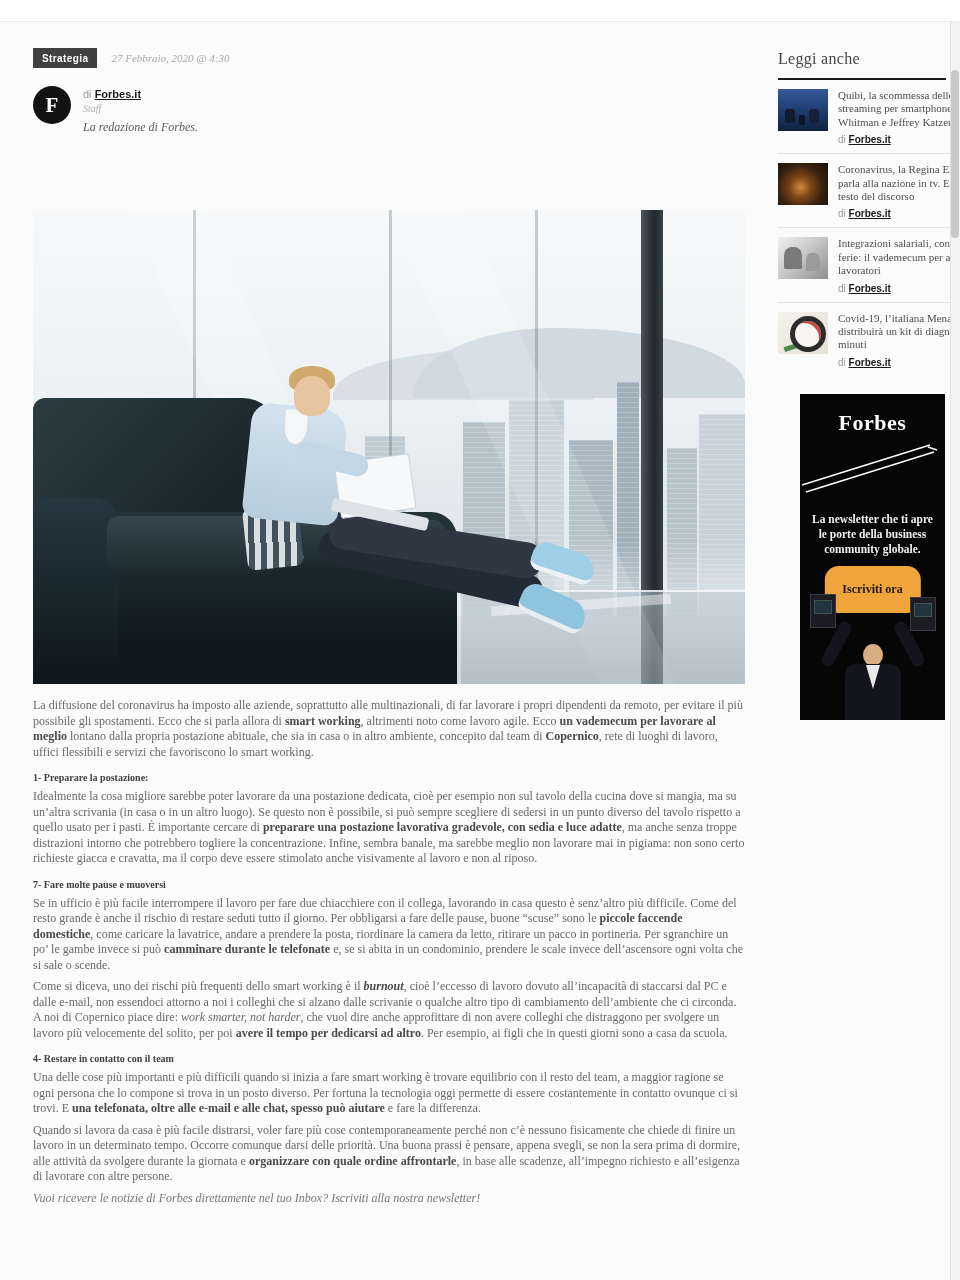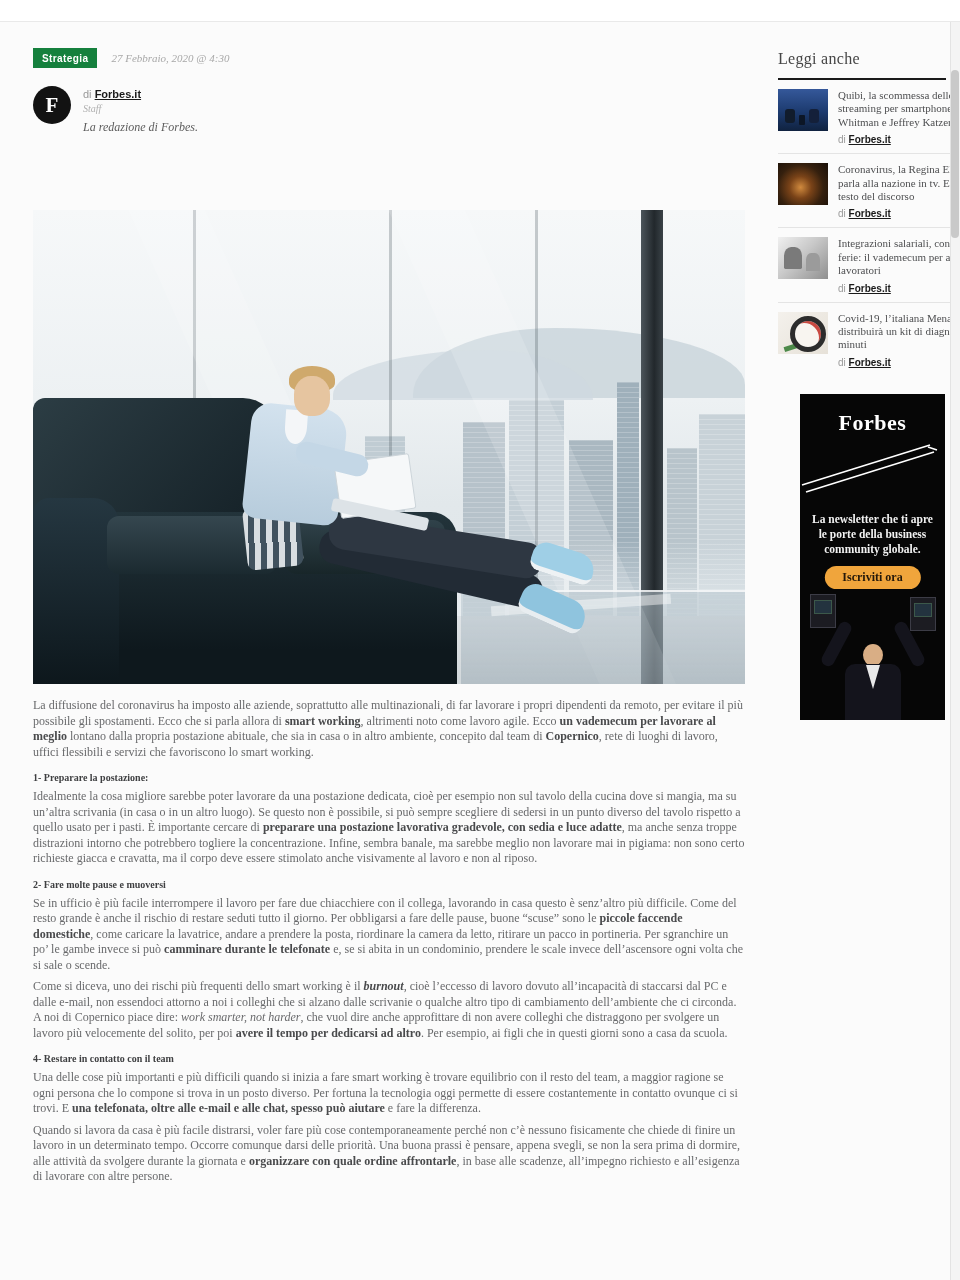--- a/index.html
+++ b/index.html
@@ -8,21 +8,21 @@
     position:relative; overflow:hidden;
     background:#fbfbfb;
     font-family:"Liberation Serif","DejaVu Serif",serif;
   }
   .topstrip { position:absolute; left:0; top:0; width:960px; height:22px; background:#ffffff; border-bottom:1px solid #e9e9e9; }
 
   
   .article { position:absolute; left:33px; top:48px; width:712px; }
   .meta-row { display:flex; align-items:center; gap:14px; }
   .badge {
-    background:#15803d; color:#fff; font-family:"Liberation Sans",sans-serif;
+    background:#404040; color:#fff; font-family:"Liberation Sans",sans-serif;
     font-size:10px; font-weight:bold; letter-spacing:.4px; padding:5px 9px 4px;
   }
   .date { font-style:italic; font-size:11px; color:#a8a8a8; }
   .title { margin-top:24px; font-size:27px; font-weight:400; color:#3b3c3e; letter-spacing:.2px; }
   .author-row { margin-top:18px; display:flex; }
   .avatar {
     width:38px; height:38px; border-radius:50%; background:#121212; color:#fff;
     display:flex; align-items:center; justify-content:center;
     font-size:21px; font-weight:bold; flex:none;
   }
@@ -96,21 +96,21 @@
   .thumb-3:before { content:""; position:absolute; left:6px; bottom:4px; width:14px; height:5px; background:#4d8a4a; transform:rotate(-18deg); }
   .sb-txt { width:152px; }
   .sb-title { font-size:11px; line-height:13.4px; color:#4e4f51; }
   .src { margin-top:5px; font-family:"Liberation Sans",sans-serif; font-size:10px; color:#9a9a9a; }
 
   
   .ad { position:absolute; left:800px; top:394px; width:145px; height:326px; background:#060606; overflow:hidden; }
   .ad-brand { margin-top:16px; text-align:center; color:#fff; font-size:22px; font-weight:bold; letter-spacing:.5px; }
   .ad-pen { position:absolute; left:0; top:44px; }
   .ad-text { position:absolute; left:0; top:118px; width:145px; padding:0 10px; text-align:center; color:#f2f2f2; font-size:11.5px; line-height:15px; font-weight:bold; }
-  .ad-btn { position:absolute; left:50%; top:172px; transform:translateX(-50%); background:#f0a53c; border:none; border-radius:14px; padding:4px 18px; font-family:"Liberation Serif",serif; font-size:12px; font-weight:bold; color:#24180a; cursor:pointer; white-space:nowrap; }
+  .ad-btn { position:absolute; left:50%; top:172px; transform:translateX(-50%); background:#f0a53c; border:none; border-radius:14px; padding:16px 18px; font-family:"Liberation Serif",serif; font-size:12px; font-weight:bold; color:#24180a; cursor:pointer; white-space:nowrap; }
   .ad-man div { position:absolute; }
   .m-head { left:63px; top:250px; width:20px; height:22px; background:#d9ae85; border-radius:50%; }
   .m-body { left:45px; top:270px; width:56px; height:56px; background:#14141c; border-radius:10px 10px 0 0; }
   .m-shirt { left:66px; top:271px; width:14px; height:24px; background:#e9e9e9; clip-path:polygon(50% 100%,0 0,100% 0); }
   .m-arml { left:30px; top:226px; width:13px; height:48px; background:#14141c; border-radius:6px; transform:rotate(28deg); }
   .m-armr { left:103px; top:226px; width:13px; height:48px; background:#14141c; border-radius:6px; transform:rotate(-28deg); }
   .m-awl { left:10px; top:200px; width:26px; height:34px; background:#1c1c22; border:1px solid #3c3c46; }
   .m-awl:after, .m-awr:after { content:""; position:absolute; left:4px; top:6px; width:16px; height:12px; background:#23333f; box-shadow:0 0 0 1px #3c584a; }
   .m-awr { left:110px; top:203px; width:26px; height:34px; background:#1c1c22; border:1px solid #3c3c46; }
 
@@ -181,30 +181,31 @@
   <div class="p-base"></div>
   <div class="p-arm"></div>
 </div>
 
 <div class="copy">
   <p class="para"><span>La diffusione del coronavirus ha imposto alle aziende, soprattutto alle multinazionali, di far lavorare i propri dipendenti da remoto, per evitare il più possibile gli spostamenti. Ecco che si parla allora di </span><span class="b">smart working</span><span>, altrimenti noto come lavoro agile. Ecco </span><span class="b">un vademecum per lavorare al meglio</span><span> lontano dalla propria postazione abituale, che sia in casa o in altro ambiente, concepito dal team di </span><span class="b">Copernico</span><span>, rete di luoghi di lavoro, uffici flessibili e servizi che favoriscono lo smart working.</span></p>
 
   <h3 class="sec">1- Preparare la postazione:</h3>
   <p class="para"><span>Idealmente la cosa migliore sarebbe poter lavorare da una postazione dedicata, cioè per esempio non sul tavolo della cucina dove si mangia, ma su un’altra scrivania (in casa o in un altro luogo). Se questo non è possibile, si può sempre scegliere di sedersi in un punto diverso del tavolo rispetto a quello usato per i pasti. È importante cercare di </span><span class="b">preparare una postazione lavorativa gradevole, con sedia e luce adatte</span><span>, ma anche senza troppe distrazioni intorno che potrebbero togliere la concentrazione. Infine, sembra banale, ma sarebbe meglio non lavorare mai in pigiama: non sono certo richieste giacca e cravatta, ma il corpo deve essere stimolato anche visivamente al lavoro e non al riposo.</span></p>
 
-  <h3 class="sec">2- Fare molte pause e muoversi</h3>
+  <h3 class="sec">7- Fare molte pause e muoversi</h3>
   <p class="para"><span>Se in ufficio è più facile interrompere il lavoro per fare due chiacchiere con il collega, lavorando in casa questo è senz’altro più difficile. Come del resto grande è anche il rischio di restare seduti tutto il giorno. Per obbligarsi a fare delle pause, buone “scuse” sono le </span><span class="b">piccole faccende domestiche</span><span>, come caricare la lavatrice, andare a prendere la posta, riordinare la camera da letto, ritirare un pacco in portineria. Per sgranchire un po’ le gambe invece si può </span><span class="b">camminare durante le telefonate</span><span> e, se si abita in un condominio, prendere le scale invece dell’ascensore ogni volta che si sale o scende.</span></p>
 
   <p class="para"><span>Come si diceva, uno dei rischi più frequenti dello smart working è il </span><span class="b i">burnout</span><span>, cioè l’eccesso di lavoro dovuto all’incapacità di staccarsi dal PC e dalle e-mail, non essendoci attorno a noi i colleghi che si alzano dalle scrivanie o qualche altro tipo di cambiamento dell’ambiente che ci circonda. A noi di Copernico piace dire: </span><span class="i">work smarter, not harder</span><span>, che vuol dire anche approfittare di non avere colleghi che distraggono per svolgere un lavoro più velocemente del solito, per poi </span><span class="b">avere il tempo per dedicarsi ad altro</span><span>. Per esempio, ai figli che in questi giorni sono a casa da scuola.</span></p>
 
   <h3 class="sec">4- Restare in contatto con il team</h3>
   <p class="para"><span>Una delle cose più importanti e più difficili quando si inizia a fare smart working è trovare equilibrio con il resto del team, a maggior ragione se ogni persona che lo compone si trova in un posto diverso. Per fortuna la tecnologia oggi permette di essere costantemente in contatto ovunque ci si trovi. E </span><span class="b">una telefonata, oltre alle e-mail e alle chat, spesso può aiutare</span><span> e fare la differenza.</span></p>
 
   <p class="para"><span>Quando si lavora da casa è più facile distrarsi, voler fare più cose contemporaneamente perché non c’è nessuno fisicamente che chiede di finire un lavoro in un determinato tempo. Occorre comunque darsi delle priorità. Una buona prassi è pensare, appena svegli, se non la sera prima di dormire, alle attività da svolgere durante la giornata e </span><span class="b">organizzare con quale ordine affrontarle</span><span>, in base alle scadenze, all’impegno richiesto e all’esigenza di lavorare con altre persone.</span></p>
 
+  <p class="closing">Vuoi ricevere le notizie di Forbes direttamente nel tuo Inbox? Iscriviti alla nostra newsletter!</p>
 </div>
 
 <div class="sidebar">
   <div class="sb-head">Leggi anche</div>
   <div class="sb-rule"></div>
 
   <div class="sb-item">
     <div class="thumb thumb-0"></div>
     <div class="sb-txt">
       <div class="sb-title">Quibi, la scommessa dello streaming per smartphone Meg Whitman e Jeffrey Katzenberg</div>

